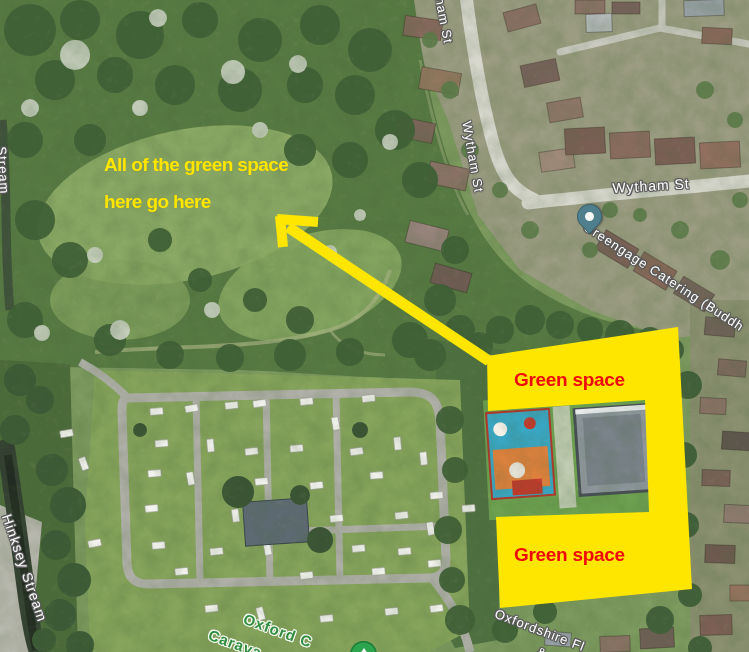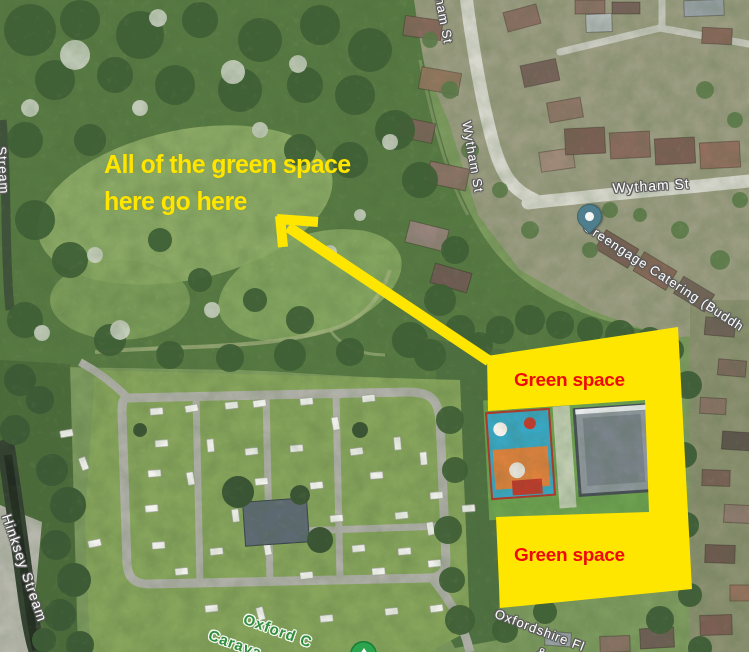--- a/index.html
+++ b/index.html
@@ -2,21 +2,21 @@
 <html><head>
 <meta charset="utf-8">
 <style>
   html,body{margin:0;padding:0;background:#1d1d1d;}
   .stage{position:relative;width:749px;height:652px;overflow:hidden;
          font-family:"Liberation Sans",sans-serif;background:#7d9a5f;}
   .stage svg{position:absolute;left:0;top:0;display:block;}
 
   
   .headline{position:absolute;left:104px;top:146px;color:#ffe600;font-weight:700;
-            font-size:25px;line-height:37px;letter-spacing:-0.6px;white-space:nowrap;
+            font-size:19px;line-height:37px;letter-spacing:-0.6px;white-space:nowrap;
             text-shadow:0 0 1px rgba(120,100,0,.35);}
   .gs-label{position:absolute;color:#ee0a0a;font-weight:700;font-size:19px;
             letter-spacing:-0.3px;white-space:nowrap;text-align:right;}
   .gs-top{left:514px;top:369px;}
   .gs-bottom{left:514px;top:544px;}
 
   
   .lbl{position:absolute;color:#ffffff;font-size:13px;letter-spacing:1px;white-space:nowrap;
        font-weight:500;transform-origin:0 0;
        text-shadow:1px 0 0 #5c5c5c,-1px 0 0 #5c5c5c,0 1px 0 #5c5c5c,0 -1px 0 #5c5c5c,

